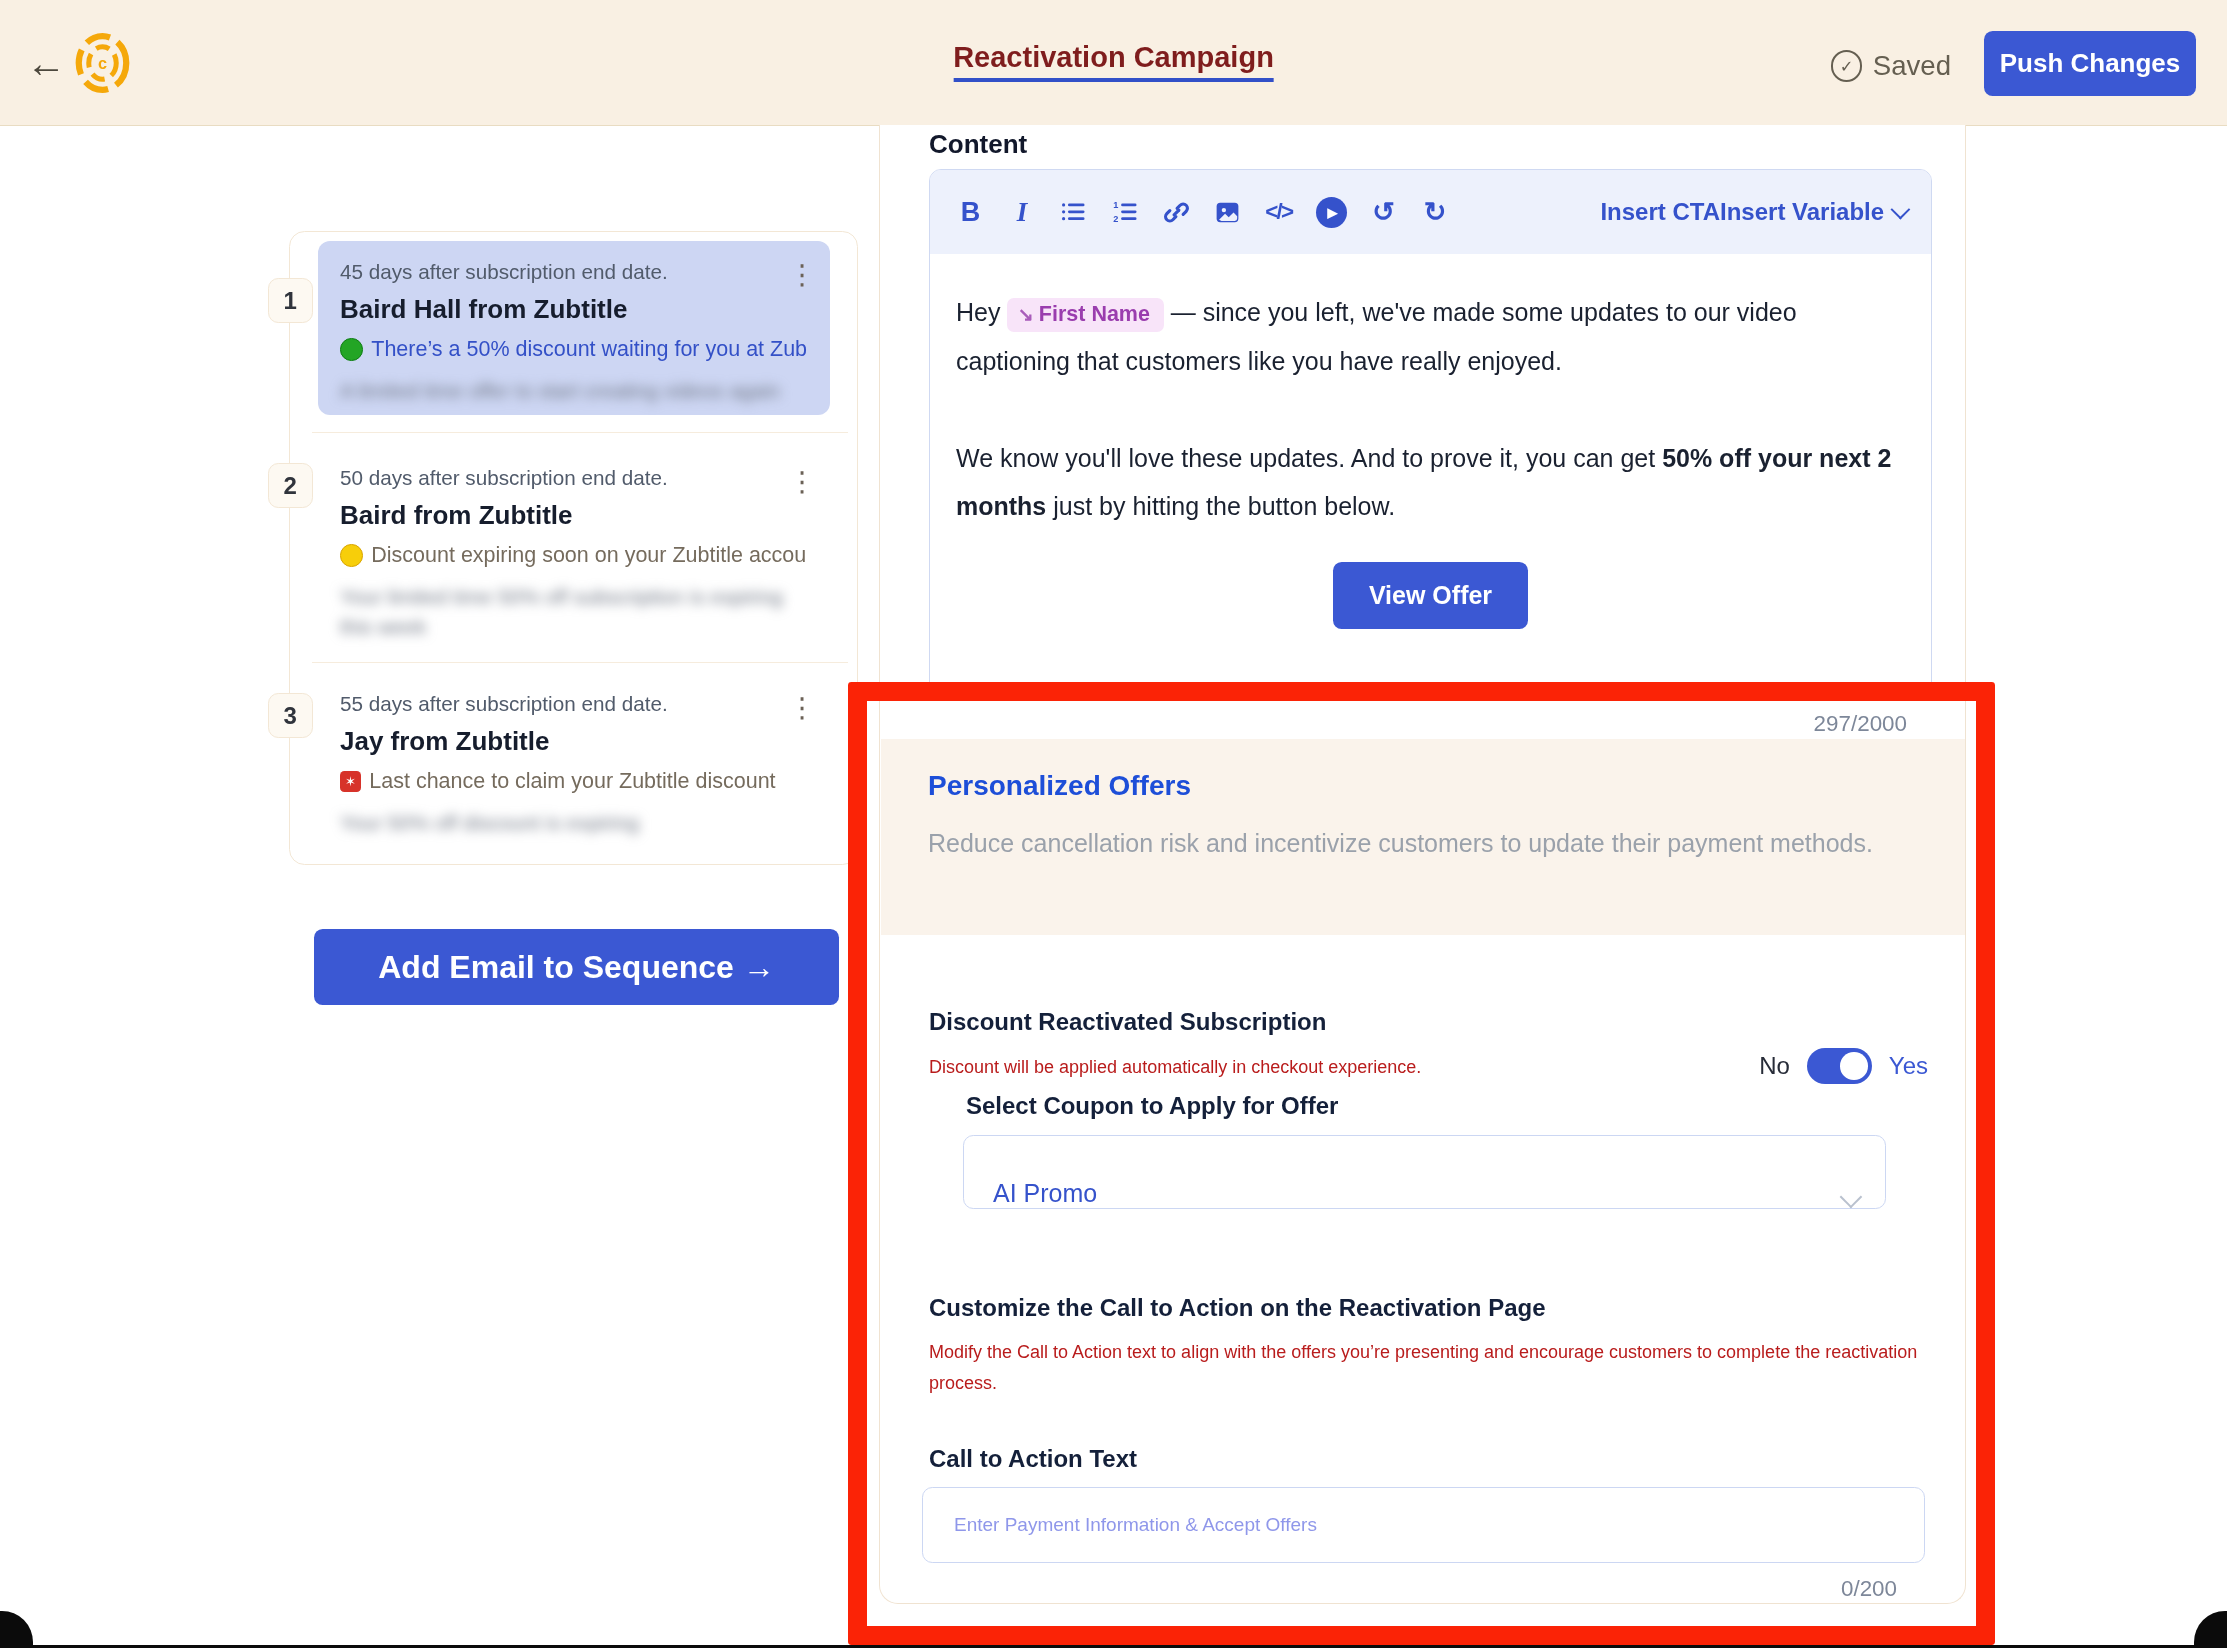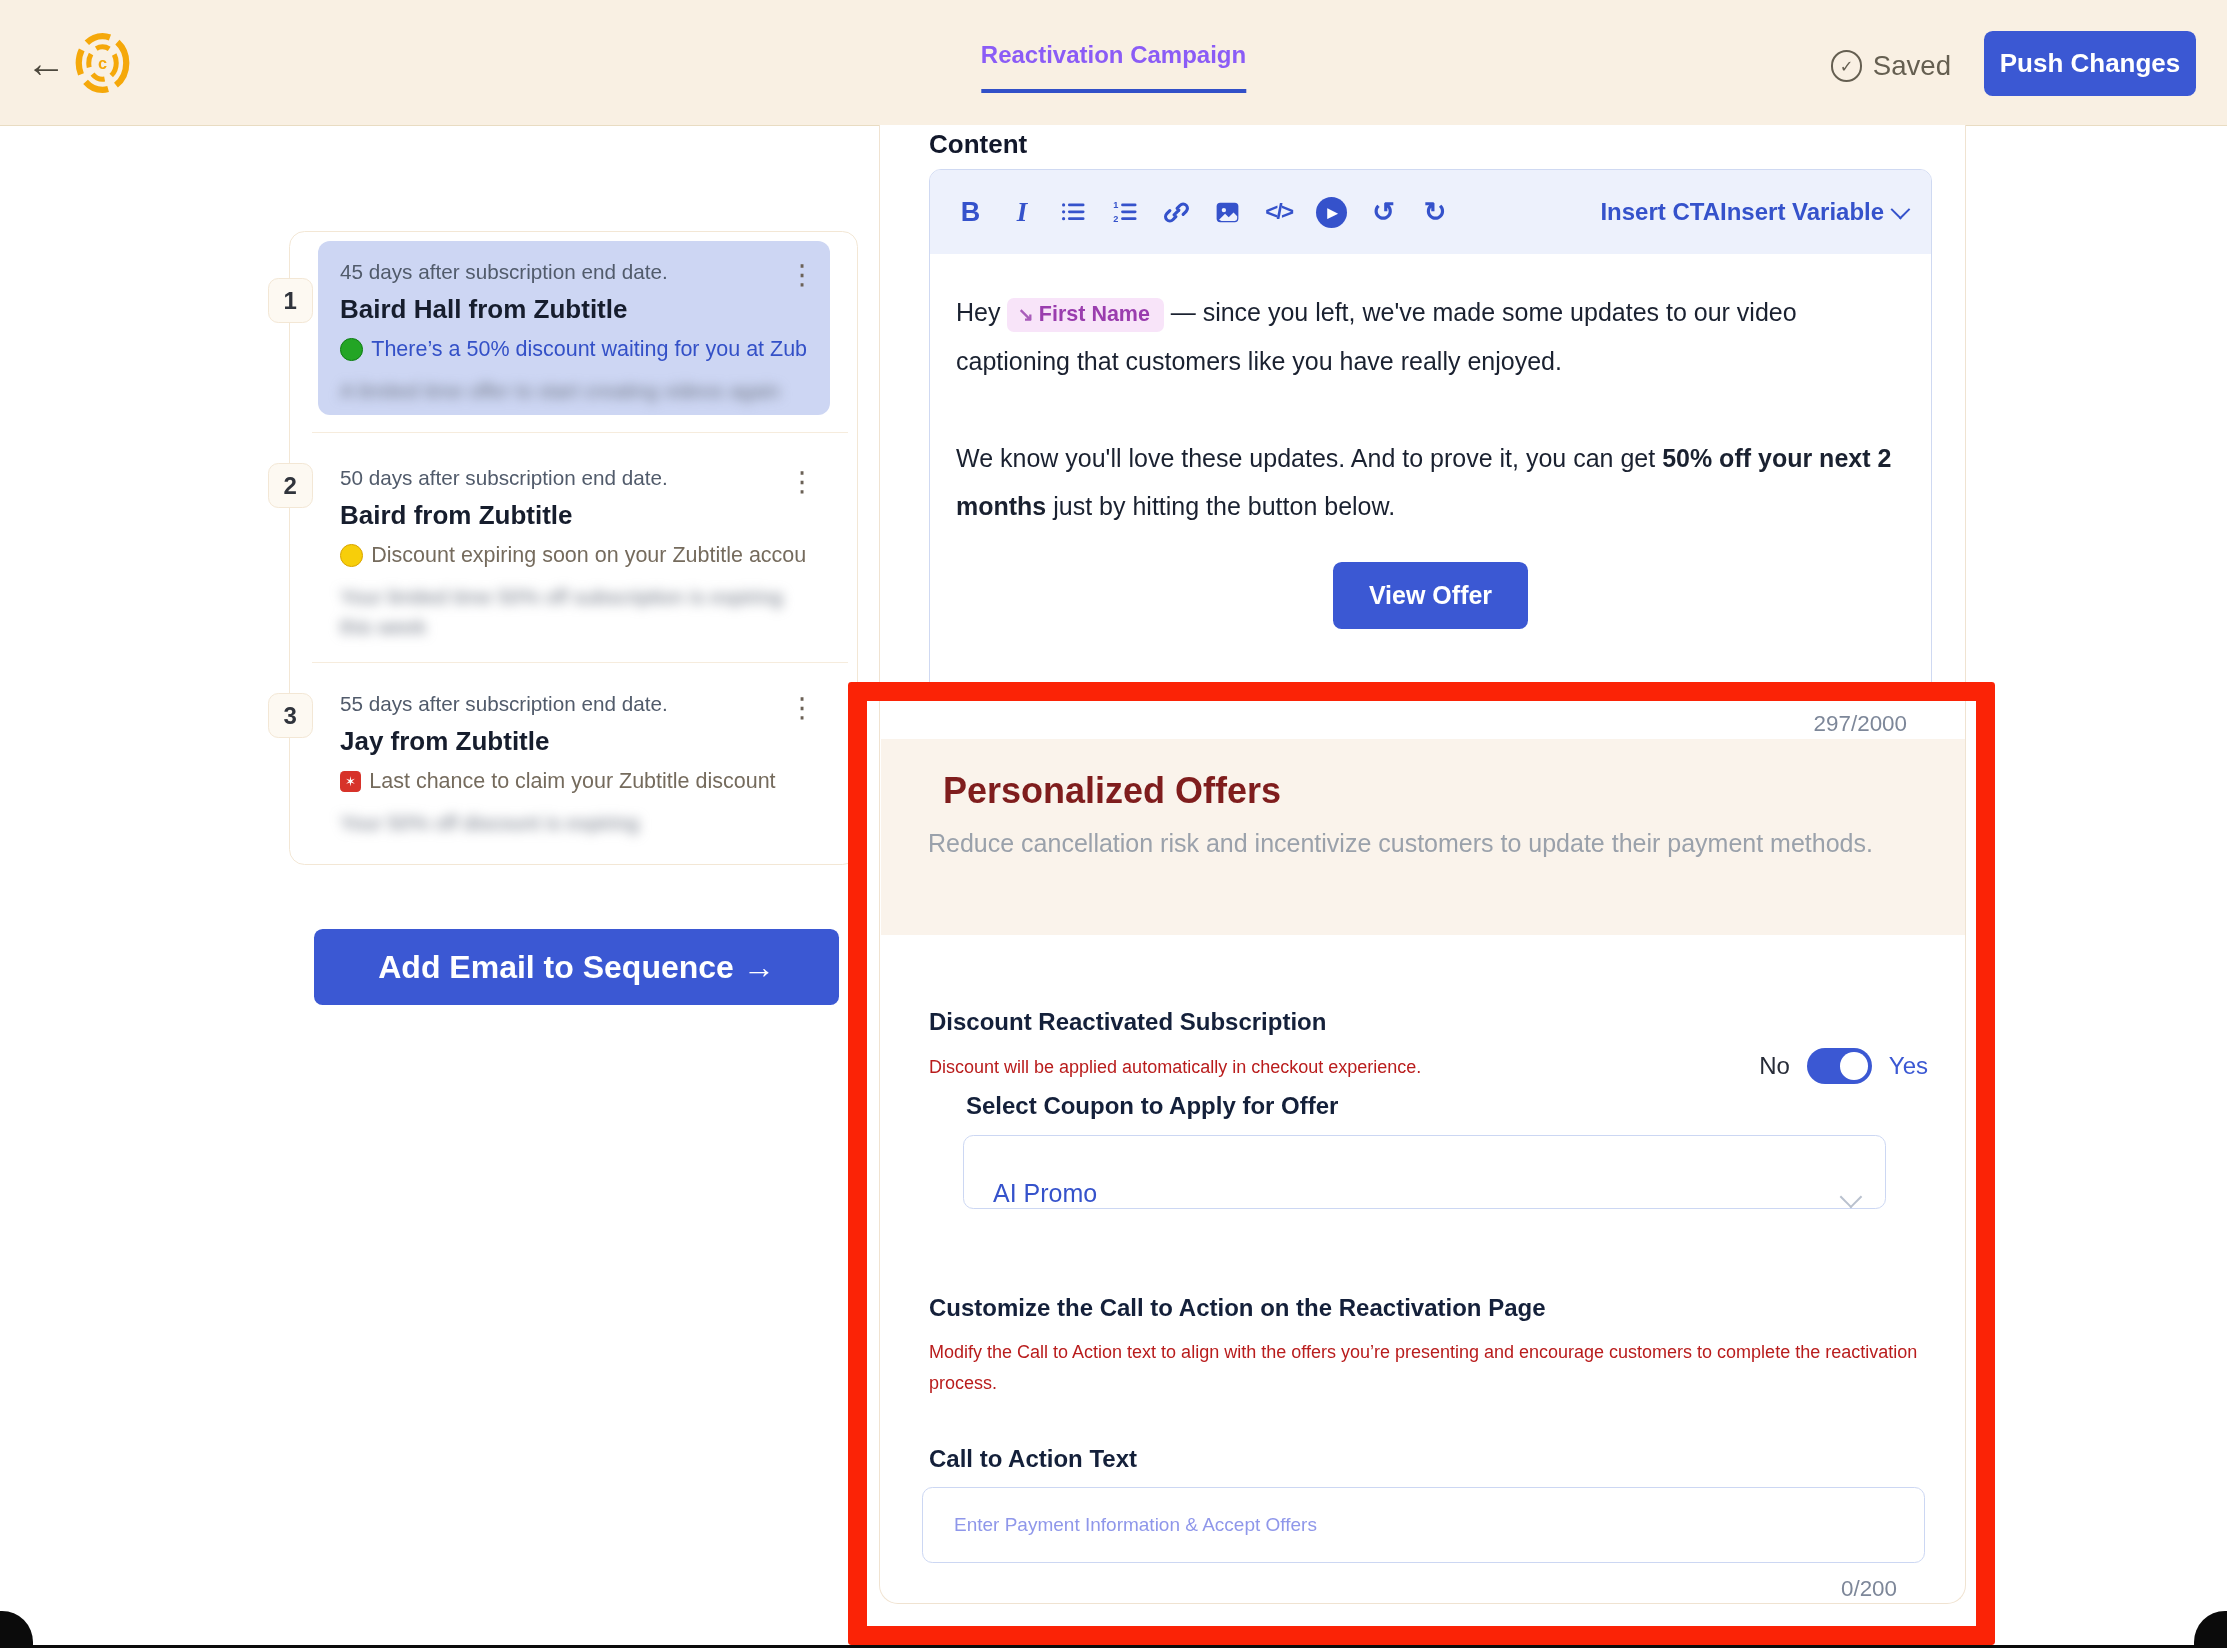--- a/index.html
+++ b/index.html
@@ -6,21 +6,21 @@
   .screen{position:relative;width:2227px;height:1649px;background:#ffffff;
     font-family:"Liberation Sans",sans-serif;overflow:hidden;color:#1a2130;}
 
   
   .header{position:absolute;left:0;top:0;width:2227px;height:125px;background:#f9f0e3;
     border-bottom:1.7px solid #e9dcc2;}
   .back-btn{position:absolute;left:26px;top:43px;font-size:40px;color:#4c473d;line-height:1;cursor:pointer;}
   .logo{position:absolute;left:74px;top:33px;width:57px;height:60px;}
   .logo svg{width:100%;height:100%;}
   .page-title{position:absolute;left:50%;top:41px;transform:translateX(-50%);
-    font-size:24px;font-weight:700;color:#8b5cf6;padding-bottom:20px;border-bottom:4.3px solid #3250c8;white-space:nowrap;}
+    font-size:29px;font-weight:700;color:#7f1d1d;padding-bottom:4px;border-bottom:4.3px solid #3250c8;white-space:nowrap;}
   .saved{position:absolute;right:276px;top:50px;display:flex;align-items:center;gap:10.3px;
     font-size:27.6px;color:#655f51;}
   .saved-check{width:27.6px;height:27.6px;border:2.2px solid #655f51;border-radius:50%;
     display:flex;align-items:center;justify-content:center;font-size:16.4px;color:#655f51;}
   .push-btn{position:absolute;right:31px;top:31px;width:212px;height:65px;background:#3b58d3;
     border-radius:8.6px;color:#ffffff;font-size:26px;font-weight:700;display:flex;align-items:center;
     justify-content:center;border:none;cursor:pointer;}
 
   
   .seq-box{position:absolute;left:289px;top:231px;width:567px;height:632px;
@@ -71,21 +71,21 @@
   .var-pill{background:#f8e4f9;color:#9a3dae;border-radius:6.9px;padding:4.3px 13.8px 6px 10.3px;
     font-size:21.5px;font-weight:700;white-space:nowrap;}
   .var-pill .arr{font-size:19px;margin-right:5.2px;color:#a85cba;}
   .editor-body p{margin:0;}
   .editor-body p + p{margin-top:48px;}
   .view-offer{display:block;margin:31px auto 0;width:195px;height:67px;background:#3b58d3;border:none;
     border-radius:8.6px;color:#fff;font-size:25px;font-weight:700;cursor:pointer;}
   .char-count{position:absolute;right:320px;top:711px;font-size:22.4px;color:#7d8799;}
 
   .offers-band{position:absolute;left:881px;top:739px;width:1084px;height:196px;background:#faf3eb;}
-  .offers-title{position:absolute;left:62px;top:31px;font-size:36px;font-weight:700;color:#7f1d1d;}
+  .offers-title{position:absolute;left:47px;top:31px;font-size:28px;font-weight:700;color:#1d4ed8;}
   .offers-sub{position:absolute;left:47px;top:84px;width:1003px;font-size:25px;color:#9aa1ab;line-height:1.65;}
 
   .field-title{font-size:24px;font-weight:700;color:#14203a;}
   .field-desc{font-size:18px;color:#b91c1c;line-height:1.7;}
   .discount-row{position:absolute;left:929px;top:1008px;width:999px;}
   .toggle-group{position:absolute;right:0;top:40px;display:flex;align-items:center;gap:17px;}
   .toggle-no{font-size:24px;color:#272c38;}
   .toggle-yes{font-size:24px;color:#3b58d3;}
   .toggle{width:65px;height:36px;background:#3b58d3;border-radius:861px;position:relative;cursor:pointer;}
   .toggle .knob{position:absolute;right:4.3px;top:4.3px;width:27.6px;height:27.6px;background:#fff;border-radius:50%;}

